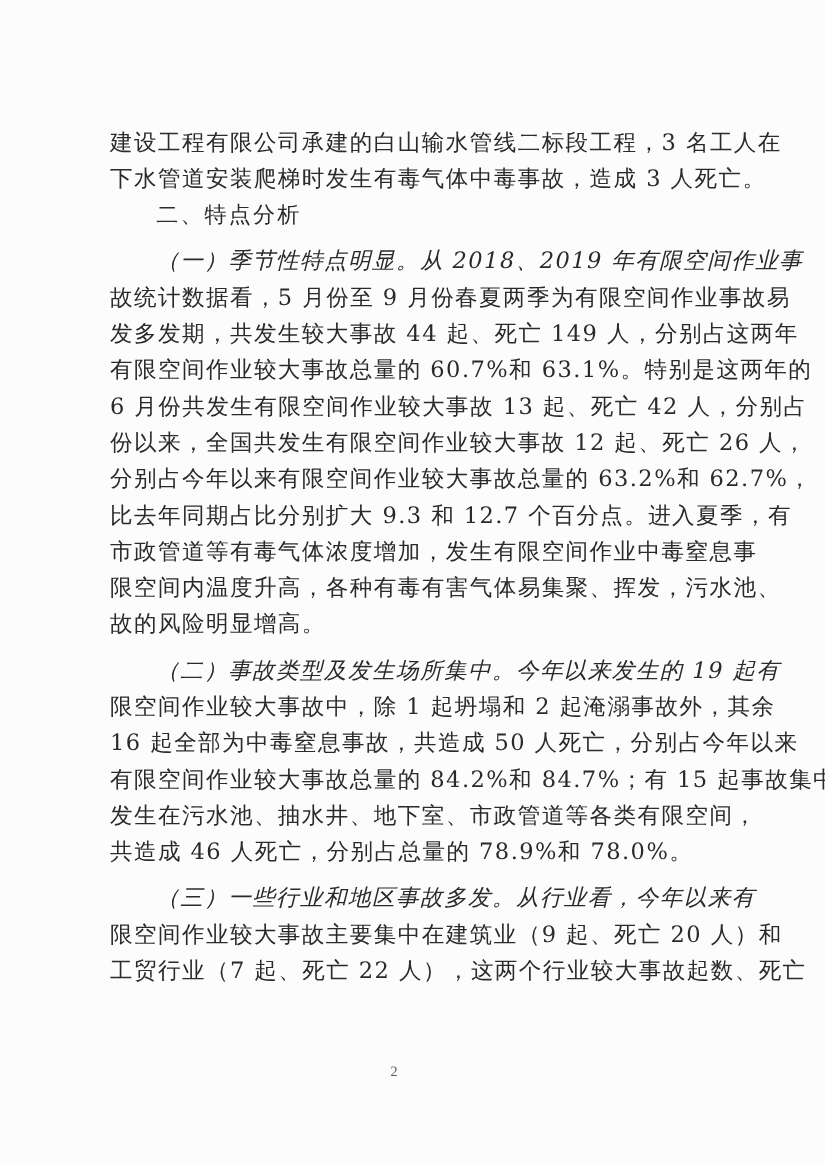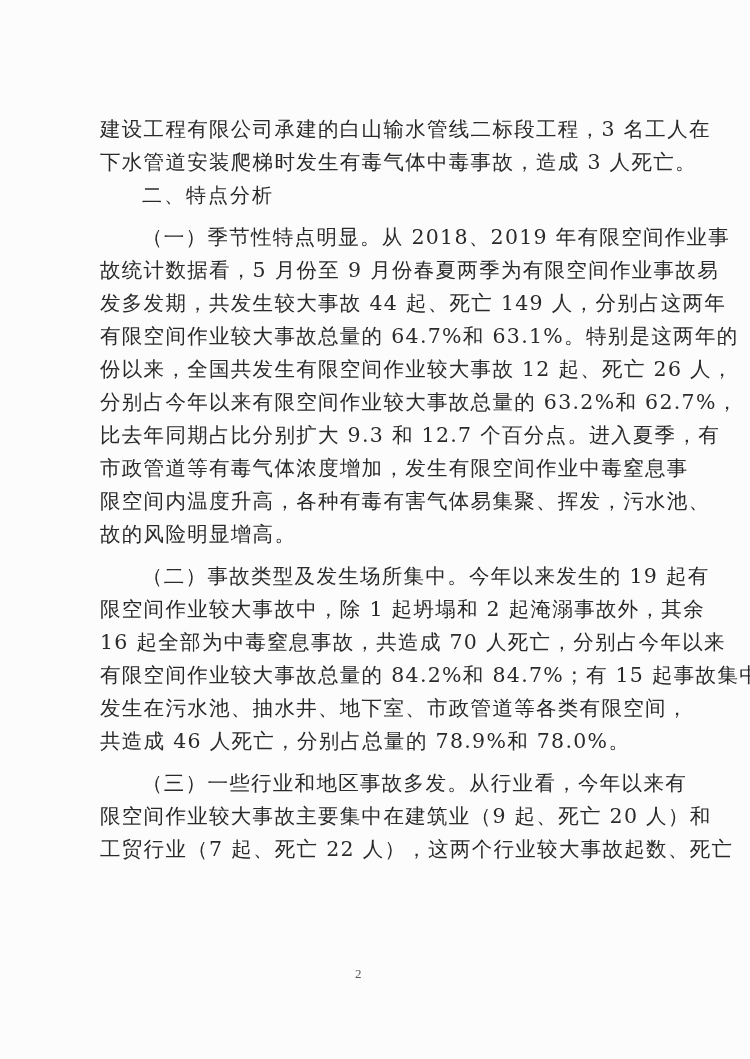--- a/index.html
+++ b/index.html
@@ -23,21 +23,21 @@
     height: 33px;
     line-height: 33px;
     font-size: 20.5px;
     white-space: nowrap;
     letter-spacing: 1.3px;
   }
   .justify {
     text-align: justify;
     text-align-last: justify;
   }
-  .indent { padding-left: 42px; }
+  .indent { padding-left: 42px; font-style: italic; }
   .heading { padding-left: 42px; font-family: "DejaVu Sans", "Liberation Sans", sans-serif; font-weight: normal; letter-spacing: 2px; font-size: 20px; }
   .gap { height: 9px; }
   .page-number {
     position: absolute;
     left: 355px; top: 966px;
     font-size: 13px;
     color: #555;
     font-family: "Liberation Serif", serif;
   }
 </style>
@@ -49,32 +49,33 @@
 
     <div class="line justify">建设工程有限公司承建的白山输水管线二标段工程，3 名工人在</div>
     <div class="line">下水管道安装爬梯时发生有毒气体中毒事故，造成 3 人死亡。</div>
 
     <div class="line heading">二、特点分析</div>
 
     <div class="gap"></div>
     <div class="line justify indent">（一）季节性特点明显。从 2018、2019 年有限空间作业事</div>
     <div class="line justify">故统计数据看，5 月份至 9 月份春夏两季为有限空间作业事故易</div>
     <div class="line justify">发多发期，共发生较大事故 44 起、死亡 149 人，分别占这两年</div>
-    <div class="line justify">有限空间作业较大事故总量的 64.7%和 63.1%。特别是这两年的</div>
+    <div class="line justify">有限空间作业较大事故总量的 60.7%和 63.1%。特别是这两年的</div>
+    <div class="line justify">6 月份共发生有限空间作业较大事故 13 起、死亡 42 人，分别占</div>
     <div class="line justify">份以来，全国共发生有限空间作业较大事故 12 起、死亡 26 人，</div>
     <div class="line justify">分别占今年以来有限空间作业较大事故总量的 63.2%和 62.7%，</div>
     <div class="line justify">比去年同期占比分别扩大 9.3 和 12.7 个百分点。进入夏季，有</div>
     <div class="line justify">市政管道等有毒气体浓度增加，发生有限空间作业中毒窒息事</div>
     <div class="line justify">限空间内温度升高，各种有毒有害气体易集聚、挥发，污水池、</div>
     <div class="line">故的风险明显增高。</div>
 
     <div class="gap"></div>
     <div class="line justify indent">（二）事故类型及发生场所集中。今年以来发生的 19 起有</div>
     <div class="line justify">限空间作业较大事故中，除 1 起坍塌和 2 起淹溺事故外，其余</div>
-    <div class="line justify">16 起全部为中毒窒息事故，共造成 70 人死亡，分别占今年以来</div>
+    <div class="line justify">16 起全部为中毒窒息事故，共造成 50 人死亡，分别占今年以来</div>
     <div class="line justify">有限空间作业较大事故总量的 84.2%和 84.7%；有 15 起事故集中</div>
     <div class="line justify">发生在污水池、抽水井、地下室、市政管道等各类有限空间，</div>
     <div class="line">共造成 46 人死亡，分别占总量的 78.9%和 78.0%。</div>
 
     <div class="gap"></div>
     <div class="line justify indent">（三）一些行业和地区事故多发。从行业看，今年以来有</div>
     <div class="line justify">限空间作业较大事故主要集中在建筑业（9 起、死亡 20 人）和</div>
     <div class="line justify">工贸行业（7 起、死亡 22 人），这两个行业较大事故起数、死亡</div>
 
   </div>

